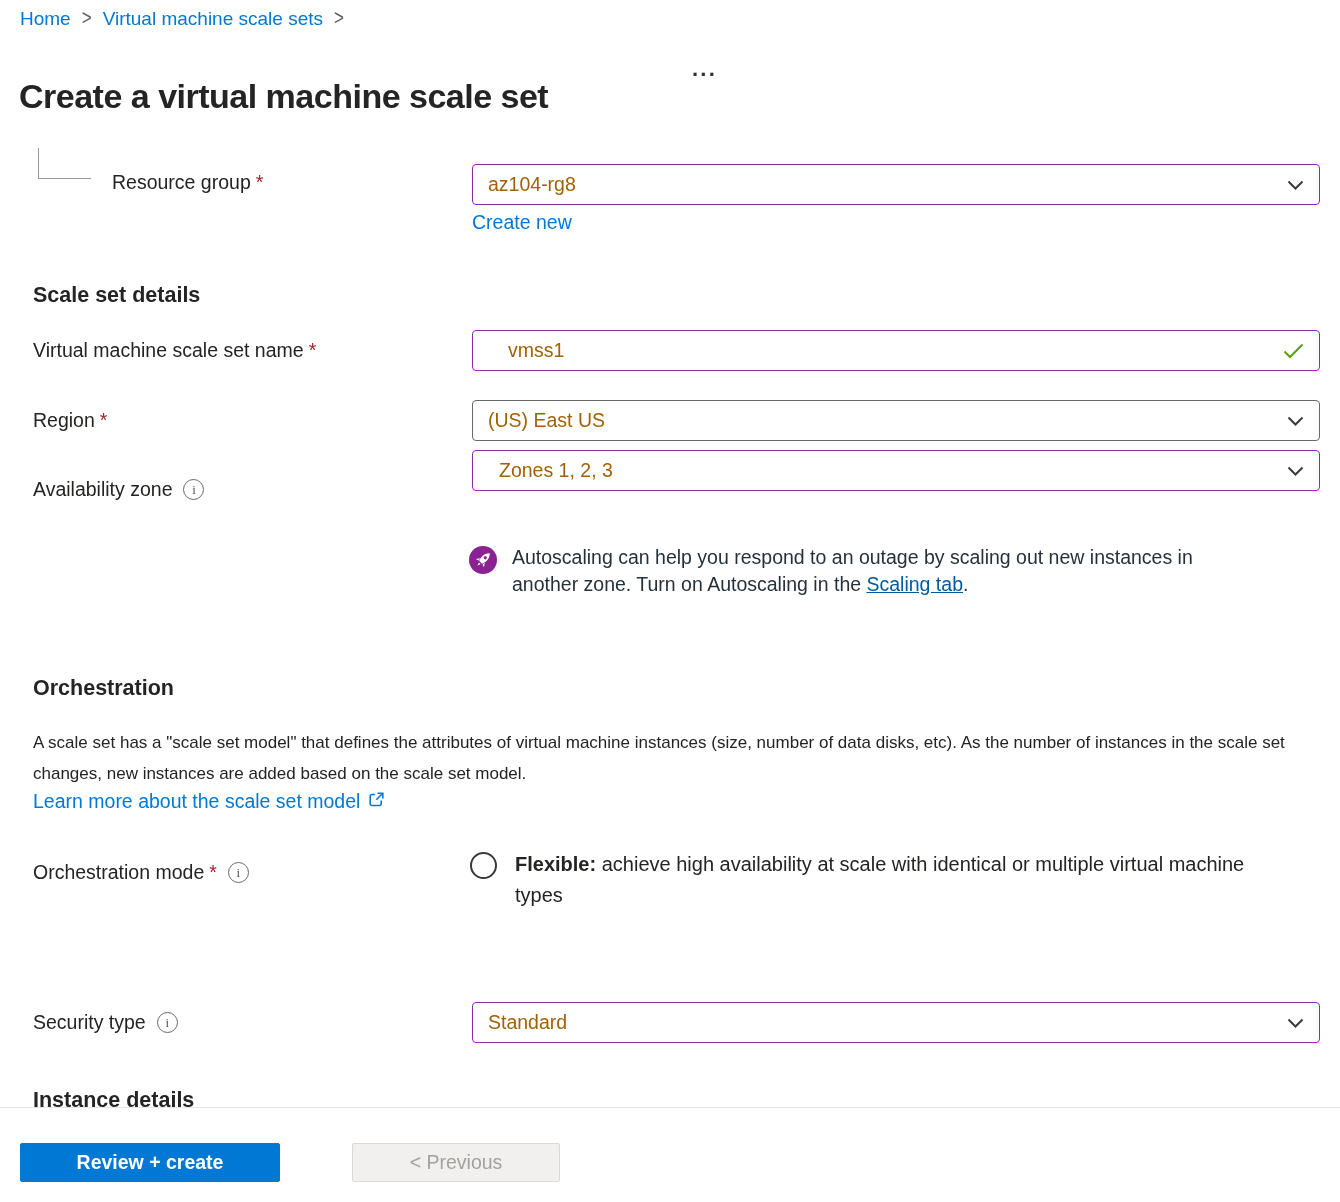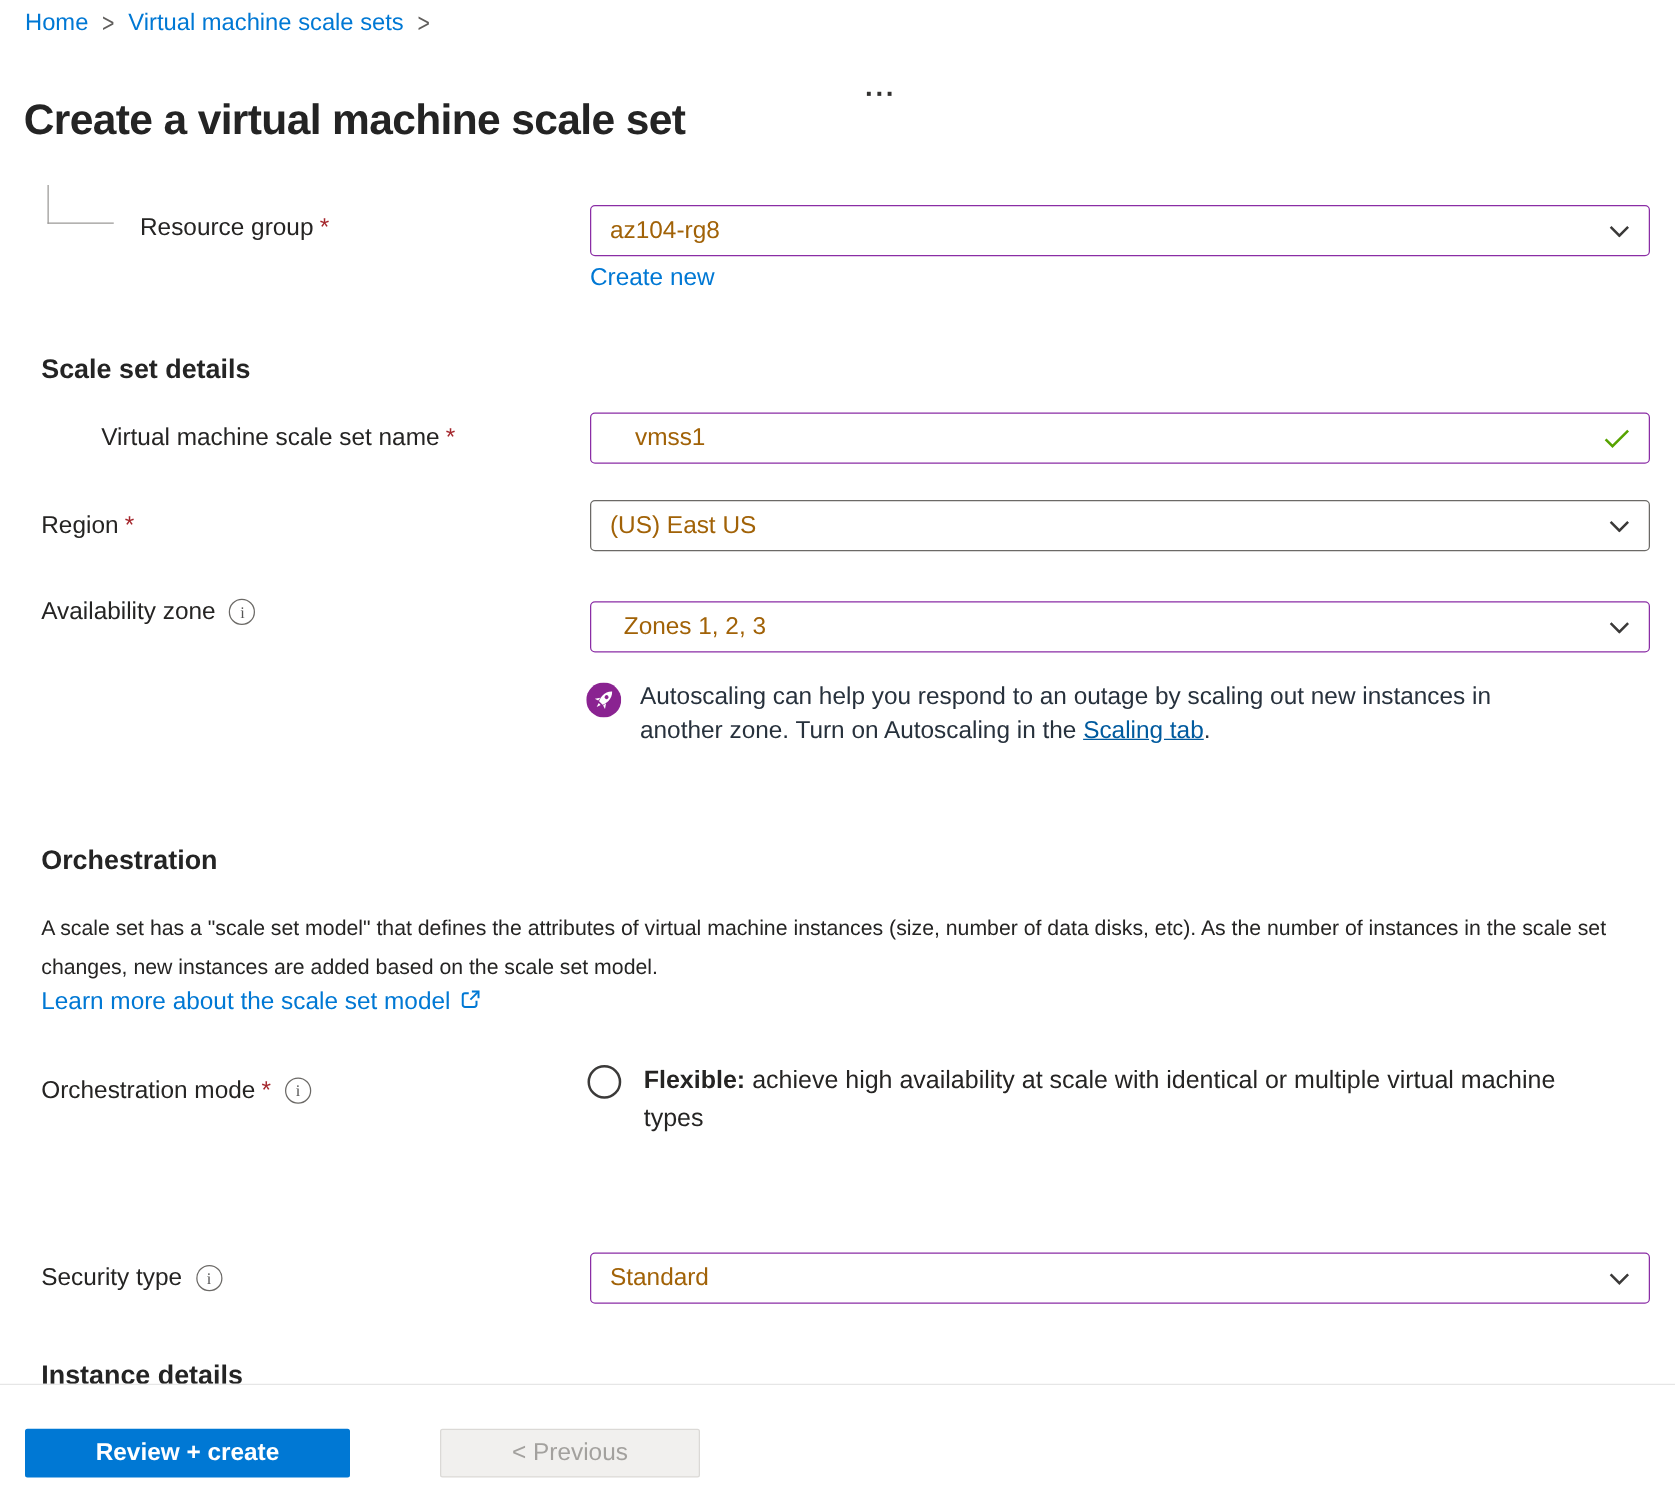--- a/index.html
+++ b/index.html
@@ -85,21 +85,21 @@
       <span class="chev">
         <svg width="17" height="10" viewBox="0 0 17 10">
             <path d="M1.5 1.5l7 7 7-7" fill="none" stroke="#3b3a39" stroke-width="2"></path>
           </svg>
       </span>
     </div>
     <a class="link create-new">Create new</a>
 
     <div class="section-heading" style="left:33px;top:283px;">Scale set details</div>
 
-    <div class="label" style="left:33px;top:339px;margin-left:48px;">
+    <div class="label" style="left:33px;top:339px;">
       <span>Virtual machine scale set name</span>
       <span class="req">*</span>
     </div>
     <div class="field border-purple" style="top:330px;padding-left:35px;">
       <span>vmss1</span>
       <span class="checkmark">
         <svg width="21" height="16" viewBox="0 0 21 16">
             <path d="M1.5 8.5l5.5 5.5L19.5 1.5" fill="none" stroke="#57a300" stroke-width="2"></path>
           </svg>
       </span>
@@ -115,21 +115,21 @@
         <svg width="17" height="10" viewBox="0 0 17 10">
             <path d="M1.5 1.5l7 7 7-7" fill="none" stroke="#3b3a39" stroke-width="2"></path>
           </svg>
       </span>
     </div>
 
     <div class="label" style="left:33px;top:478px;">
       <span>Availability zone</span>
       <span class="info-icon">i</span>
     </div>
-    <div class="field border-purple" style="top:481px;padding-left:26px;">
+    <div class="field border-purple" style="top:450px;padding-left:26px;">
       <span>Zones 1, 2, 3</span>
       <span class="chev">
         <svg width="17" height="10" viewBox="0 0 17 10">
             <path d="M1.5 1.5l7 7 7-7" fill="none" stroke="#3b3a39" stroke-width="2"></path>
           </svg>
       </span>
     </div>
 
     <div class="autoscale-note">
       <span class="rocket-badge">

